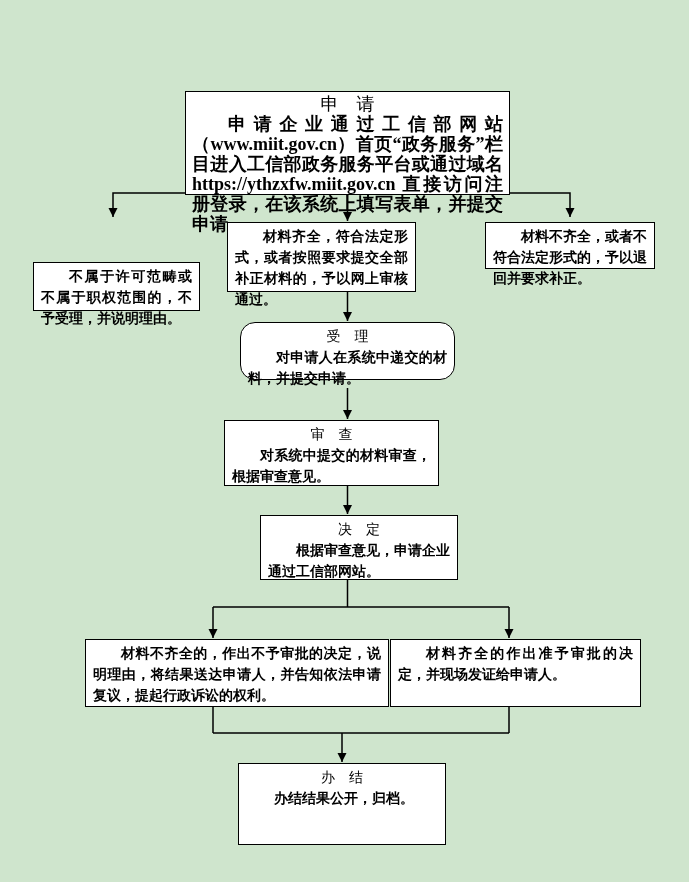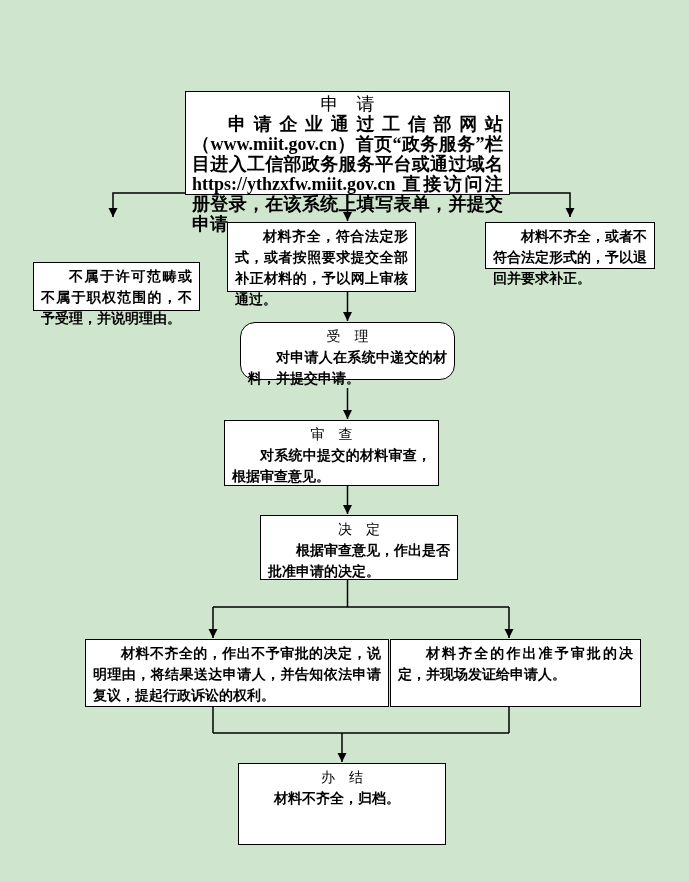--- a/index.html
+++ b/index.html
@@ -101,29 +101,29 @@
     <div class="node-body">对申请人在系统中递交的材料，并提交申请。</div>
   </div>
 
   <div class="box box--review">
     <div class="node-title">审　查</div>
     <div class="node-body">对系统中提交的材料审查，根据审查意见。</div>
   </div>
 
   <div class="box box--decide">
     <div class="node-title">决　定</div>
-    <div class="node-body">根据审查意见，作出是否批准申请的决定。</div>
+    <div class="node-body">根据审查意见，申请企业通过工信部网站。</div>
   </div>
 
   <div class="box box--deny">
     <div class="node-body">材料不齐全的，作出不予审批的决定，说明理由，将结果送达申请人，并告知依法申请复议，提起行政诉讼的权利。</div>
   </div>
 
   <div class="box box--approve">
     <div class="node-body">材料齐全的作出准予审批的决定，并现场发证给申请人。</div>
   </div>
 
   <div class="box box--finish">
     <div class="node-title">办　结</div>
-    <div class="node-body">材料不齐全，归档。</div>
+    <div class="node-body">办结结果公开，归档。</div>
   </div>
 
 </div>
 
 </body></html>

